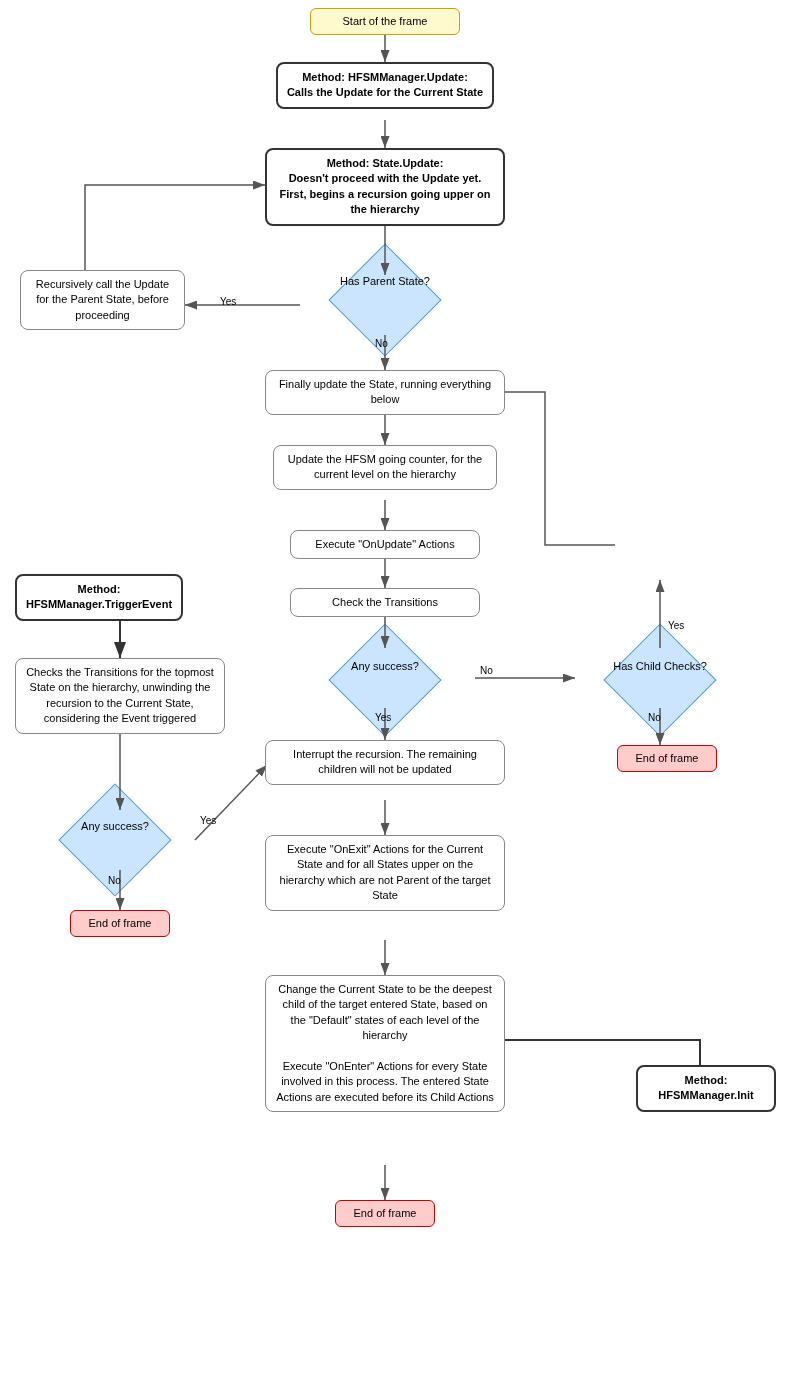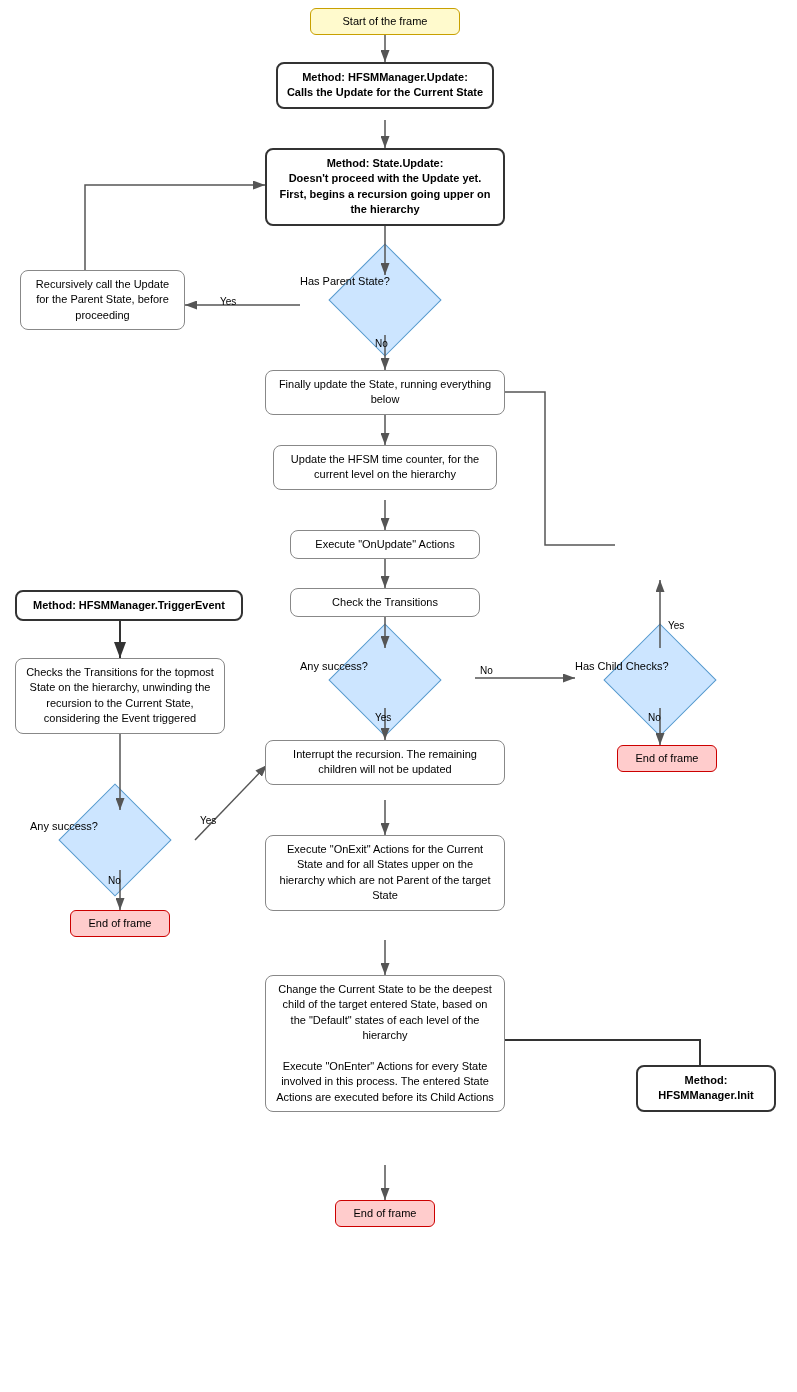--- a/index.html
+++ b/index.html
@@ -66,20 +66,21 @@
 
     .diamond-shape {
       background: #cce5ff;
       border: 1.5px solid #5599cc;
       transform: rotate(45deg);
       position: absolute;
     }
 
     .diamond-label {
       position: absolute;
+      text-align: center;
       font-size: 11px;
       z-index: 2;
       pointer-events: none;
     }
 
     
     .arrows-svg {
       position: absolute;
       top: 0;
       left: 0;
@@ -193,21 +194,21 @@
 
   <div class="node node-rounded" style="left:20px; top:270px; width:165px;">
     <span style="white-space:pre-line;">Recursively call the Update for the Parent State, before proceeding</span>
   </div>
 
   <div class="node node-rounded" style="left:265px; top:370px; width:240px;">
     <span style="white-space:pre-line;">Finally update the State, running everything below</span>
   </div>
 
   <div class="node node-rounded" style="left:273px; top:445px; width:224px;">
-    <span style="white-space:pre-line;">Update the HFSM time counter, for the current level on the hierarchy</span>
+    <span style="white-space:pre-line;">Update the HFSM going counter, for the current level on the hierarchy</span>
   </div>
 
   <div class="node node-rounded" style="left:290px; top:530px; width:190px;">
     <span>Execute "OnUpdate" Actions</span>
   </div>
 
   <div class="node node-rounded" style="left:290px; top:588px; width:190px;">
     <span>Check the Transitions</span>
   </div>
 
@@ -261,21 +262,21 @@
   </div>
 
   <div class="node node-rounded-bold" style="left:636px; top:1065px; width:140px;">
     <span style="font-weight:bold;">Method: HFSMManager.Init</span>
   </div>
 
   <div class="node node-terminal-end" style="left:335px; top:1200px; width:100px;">
     <span>End of frame</span>
   </div>
 
-  <div class="node node-rounded-bold" style="left:15px; top:590px; width:228px;">
+  <div class="node node-rounded-bold" style="left:15px; top:574px; width:168px;">
     <span style="font-weight:bold;">Method: HFSMManager.TriggerEvent</span>
   </div>
 
   <div class="node node-rounded" style="left:15px; top:658px; width:210px;">
     <span style="white-space:pre-line;">Checks the Transitions for the topmost State on the hierarchy, unwinding the recursion to the Current State, considering the Event triggered</span>
   </div>
 
   <div class="diamond-wrapper" style="position:absolute; left:30px; top:800px; width:170px; height:80px;">
     <div class="diamond-shape" style="width:80px; height:80px; left:45px; top:0;"></div>
     <div class="diamond-label" style="width:170px; left:0; top:20px;">

